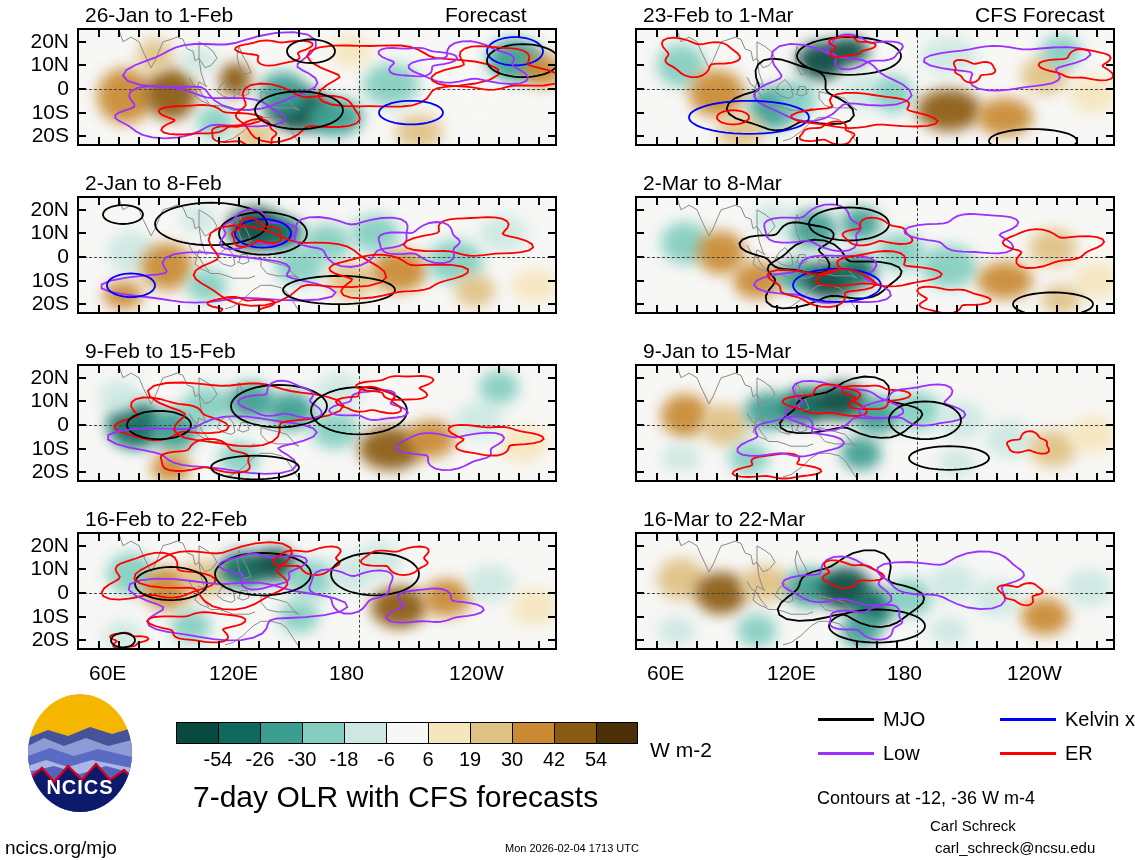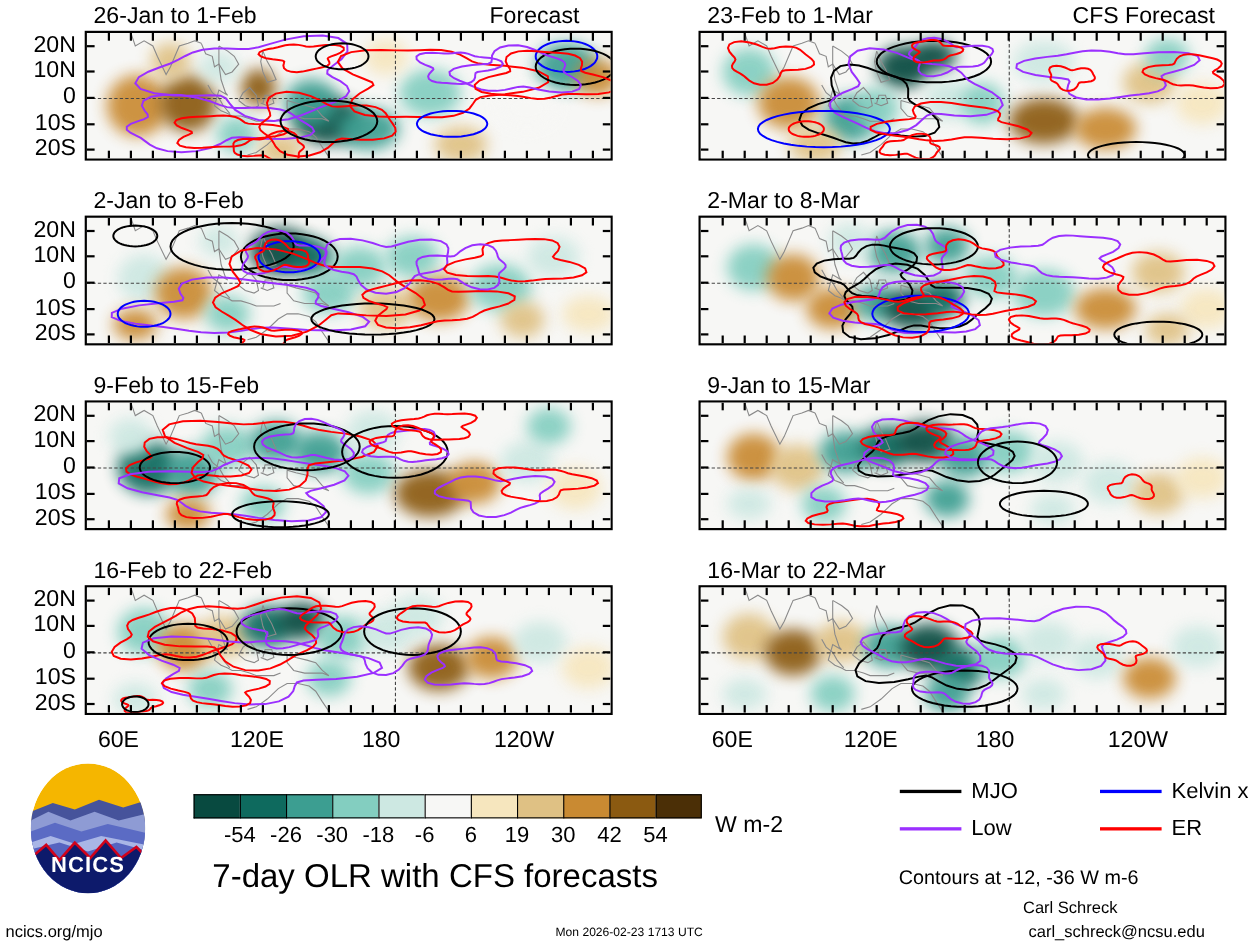--- a/index.html
+++ b/index.html
@@ -36,21 +36,21 @@
   .cbtick{position:absolute;font-size:20px;line-height:20px;text-align:center;}
   .cbunit{position:absolute;font-size:21px;line-height:21px;}
 
   .maintitle{position:absolute;font-size:30px;line-height:30px;white-space:nowrap;}
 
   .legitem{position:absolute;display:flex;align-items:center;gap:9px;}
   .legline{width:56px;height:3px;display:block;}
   .legtext{font-size:20px;line-height:20px;white-space:nowrap;}
   .legnote{position:absolute;font-size:18px;line-height:18px;white-space:nowrap;}
   .credit{position:absolute;font-size:15px;line-height:15px;white-space:nowrap;}
-  .footleft{position:absolute;font-size:15px;line-height:15px;white-space:nowrap;}
+  .footleft{position:absolute;font-size:19px;line-height:15px;white-space:nowrap;}
   .footmid{position:absolute;font-size:11px;line-height:11px;white-space:nowrap;}
 
   
   #logo{position:absolute;width:104px;height:118px;}
   #logo .logotext{position:absolute;width:100%;text-align:center;bottom:13px;
       color:#fff;font-size:20px;font-weight:bold;letter-spacing:1px;}
 </style>
 </head>
 <body>
 
@@ -975,25 +975,25 @@
     </div>
     <div class="legitem" style="left: 818px; top: 743px;">
       <span class="legline" style="background: rgb(155, 48, 255);"></span>
       <span class="legtext">Low</span>
     </div>
     <div class="legitem" style="left: 1000px; top: 743px;">
       <span class="legline" style="background: rgb(255, 0, 0);"></span>
       <span class="legtext">ER</span>
     </div>
   </div>
-<div class="legnote" style="left:817px;top:789px;">Contours at -12, -36 W m-6</div>
+<div class="legnote" style="left:817px;top:789px;">Contours at -12, -36 W m-4</div>
 <div class="credit" style="left:930px;top:818px;">Carl Schreck</div>
 <div class="credit" style="left:935px;top:840px;">carl_schreck@ncsu.edu</div>
 <div class="footleft" style="left:5px;top:840px;">ncics.org/mjo</div>
-<div class="footmid" style="left:505px;top:843px;">Mon 2026-02-23 1713 UTC</div>
+<div class="footmid" style="left:505px;top:843px;">Mon 2026-02-04 1713 UTC</div>
 
 <div id="logo" style="left:28px;top:694px;">
   <svg width="104" height="118" viewBox="0 0 104 118">
     <defs>
         <clipPath id="lc">
           <ellipse cx="52" cy="59" rx="52" ry="59"></ellipse>
         </clipPath>
       </defs>
     <g clip-path="url(#lc)">
       <rect x="0" y="0" width="104" height="118" fill="#FFFFFF"></rect>

